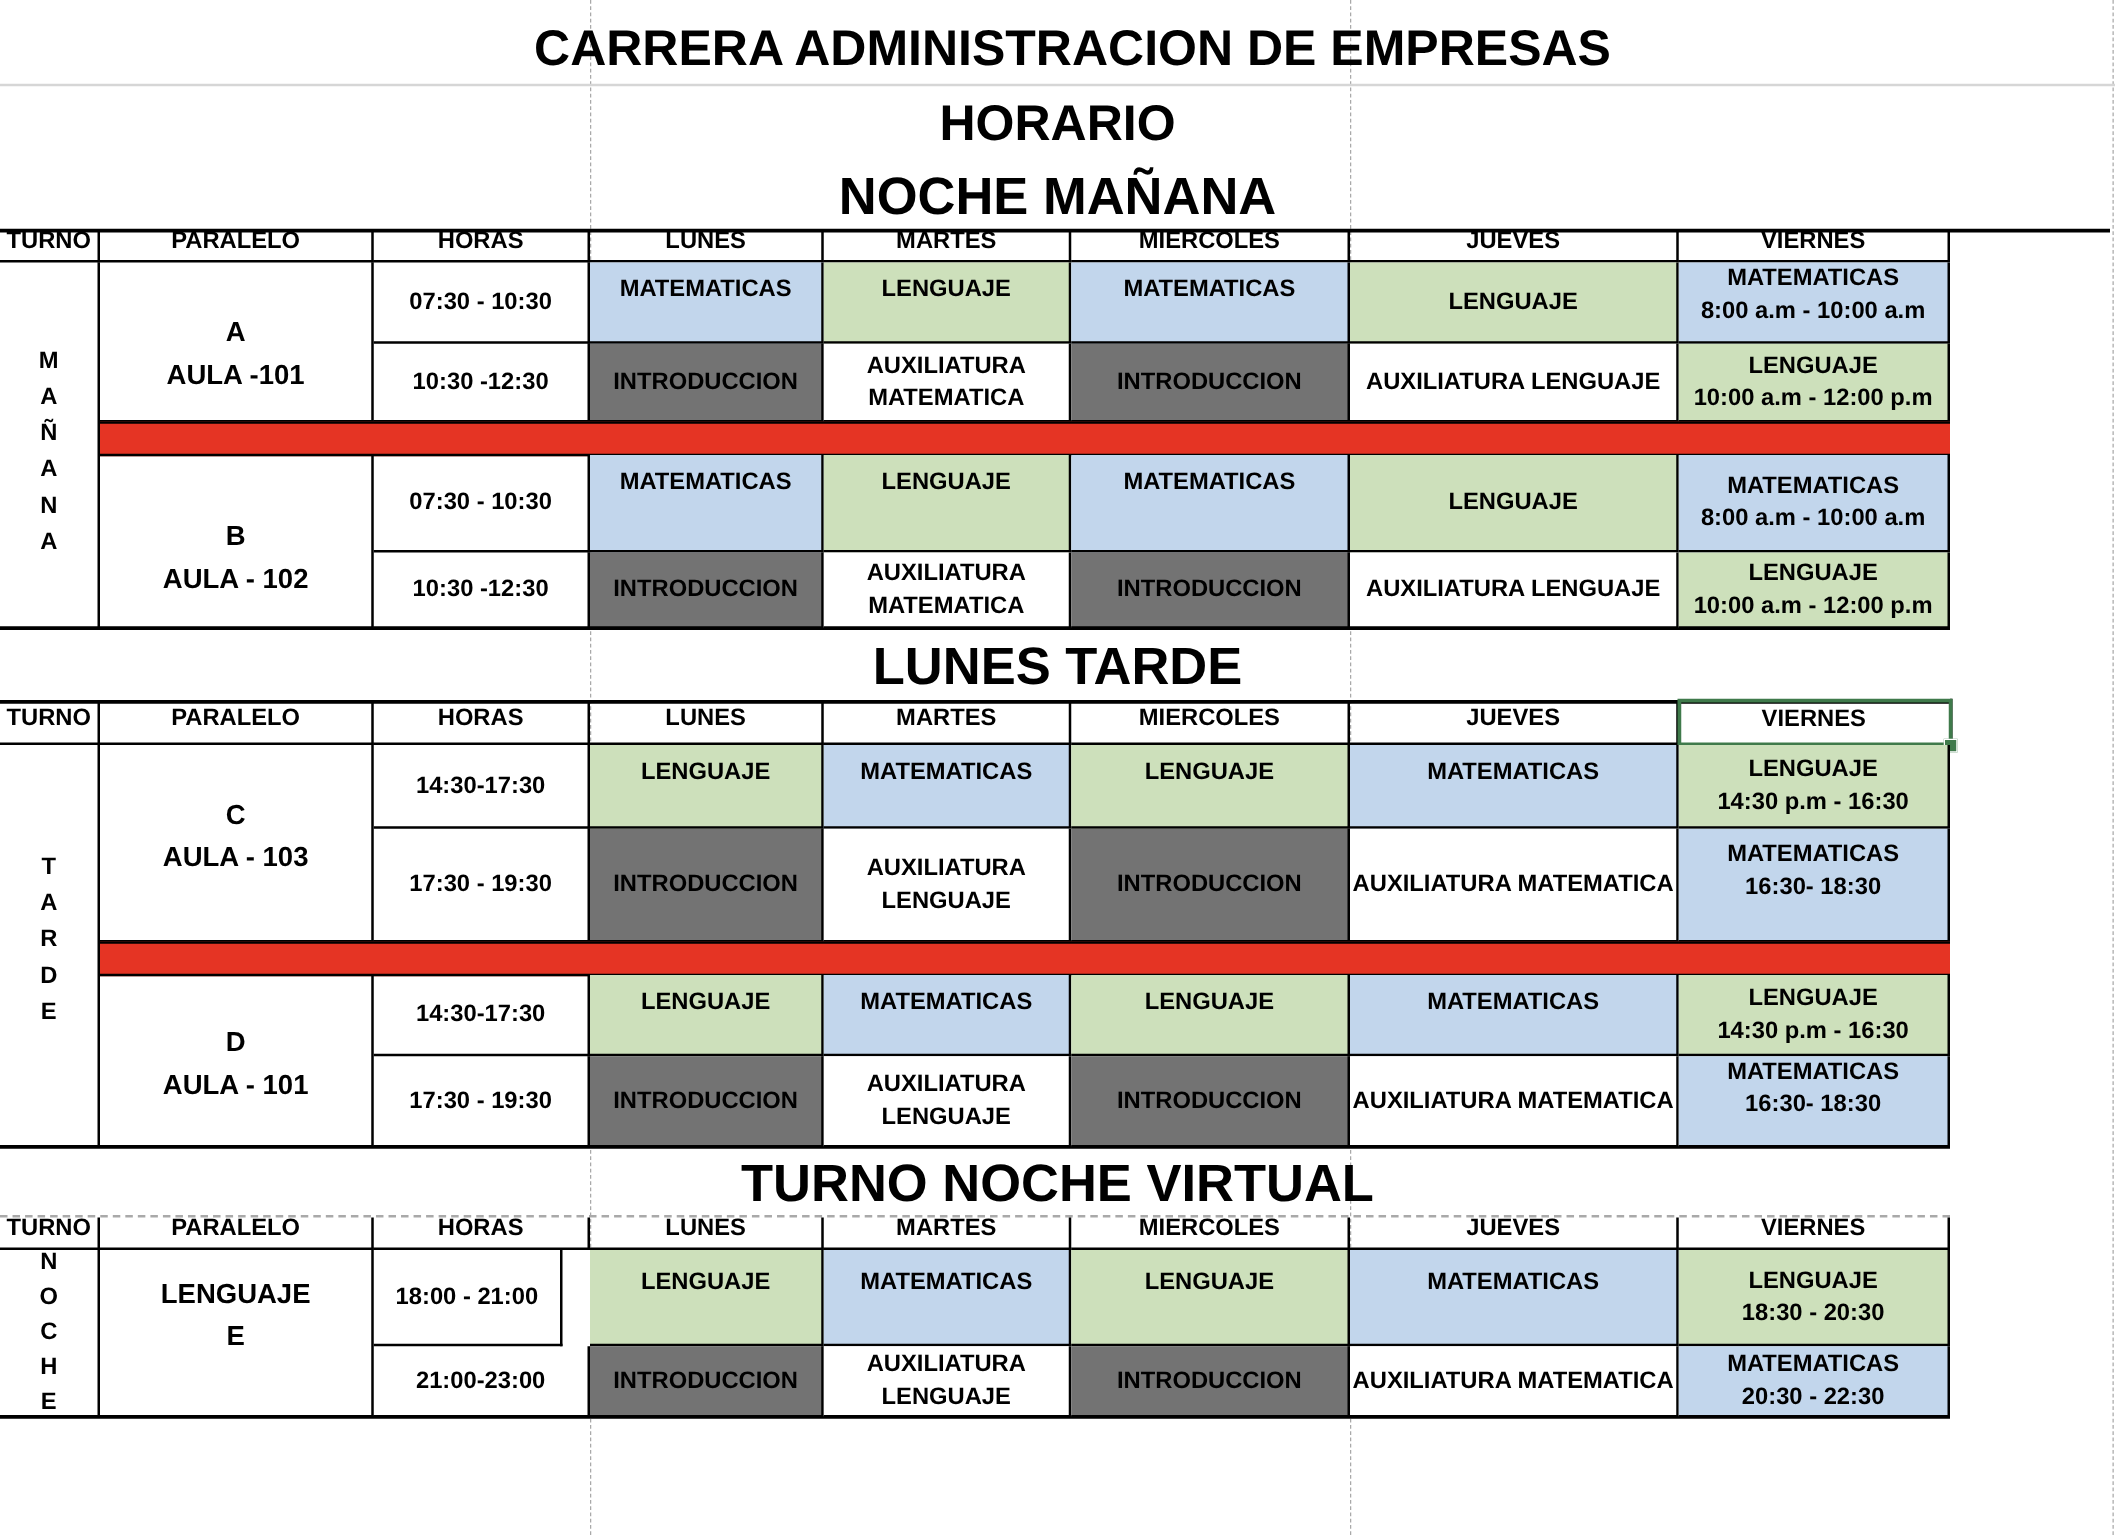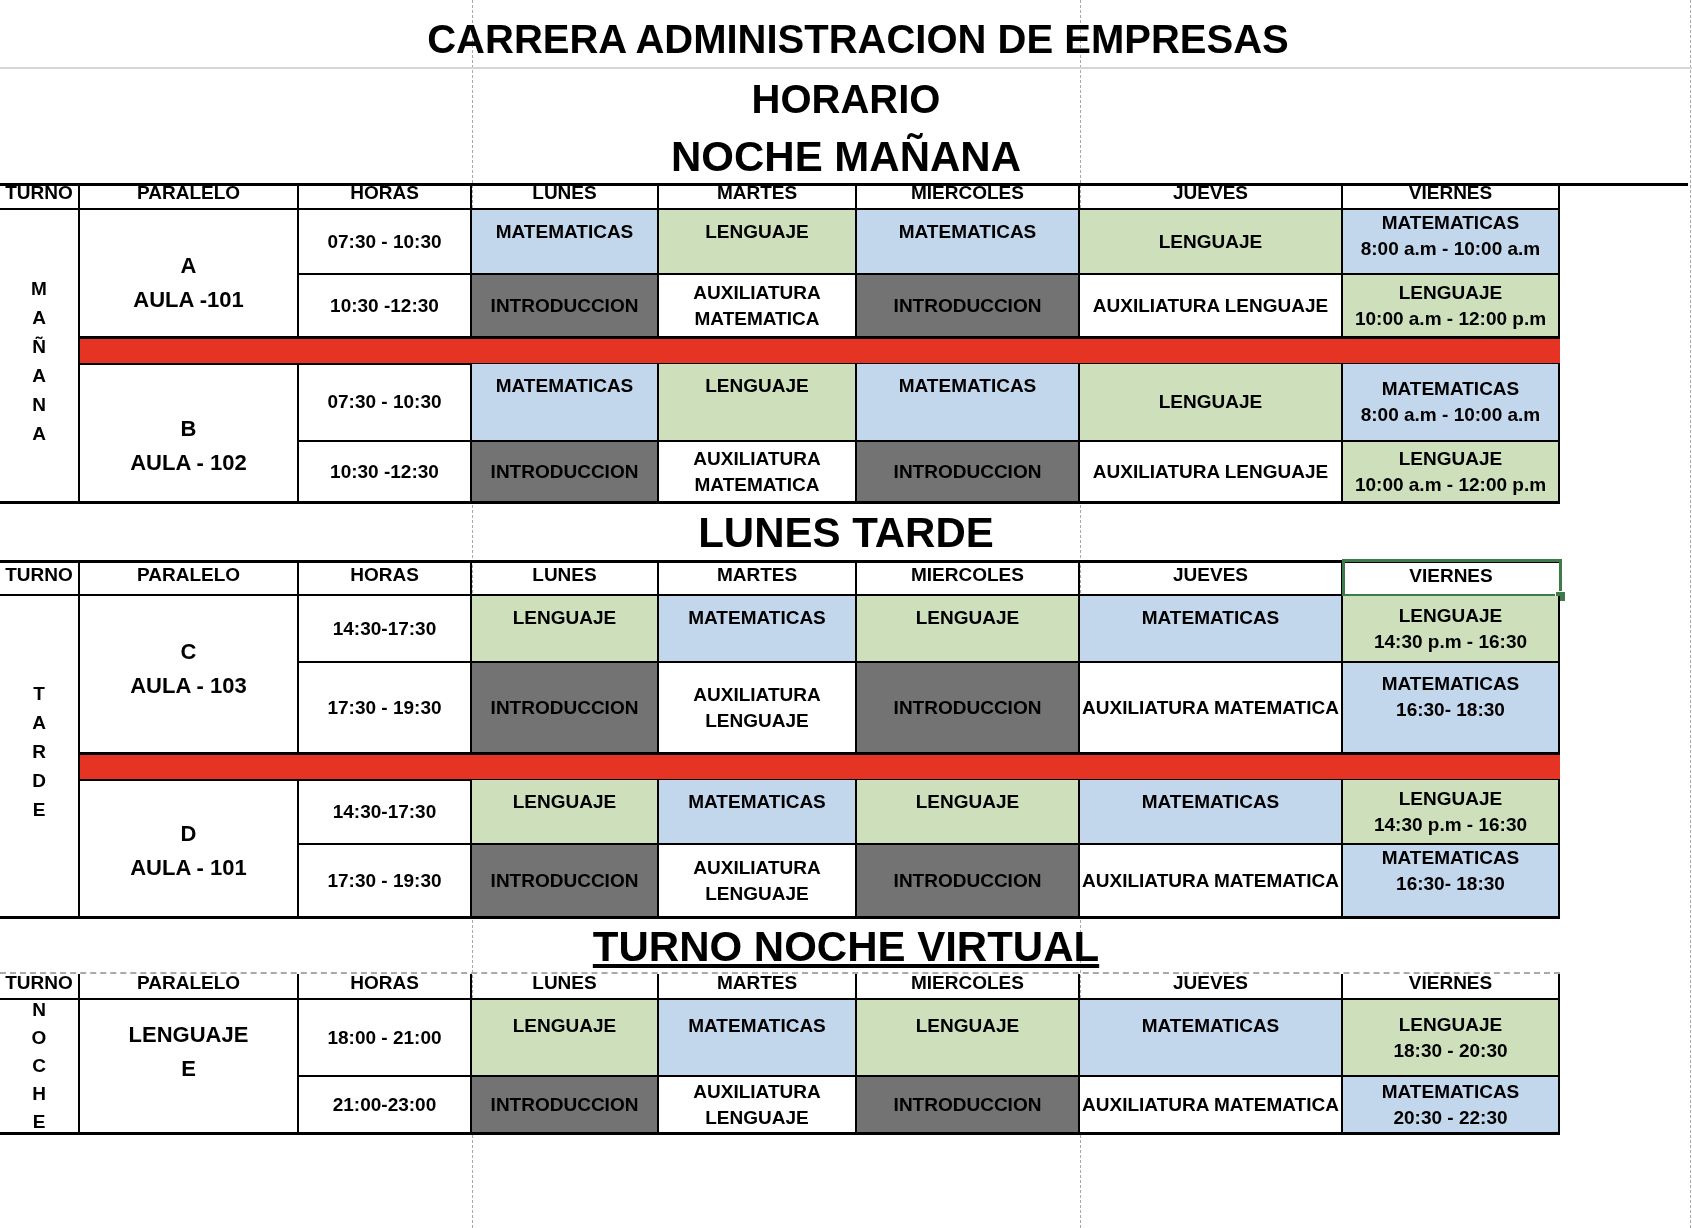--- a/index.html
+++ b/index.html
@@ -148,42 +148,42 @@
 
 <div class="cell" style="left:299px; top:845px; width:173px; height:73px;">17:30 - 19:30</div>
 <div class="cell orange" style="left:472px; top:845px; width:187px; height:73px;">INTRODUCCION</div>
 <div class="cell white" style="left:659px; top:845px; width:198px; height:73px; line-height:26px;">AUXILIATURA
 LENGUAJE</div>
 <div class="cell orange" style="left:857px; top:845px; width:223px; height:73px;">INTRODUCCION</div>
 <div class="cell white" style="left:1080px; top:845px; width:263px; height:73px;">AUXILIATURA MATEMATICA</div>
 <div class="cell blue" style="left:1343px; top:845px; width:217px; height:73px; line-height:26px; align-items:flex-start; padding-top:0;">MATEMATICAS
 16:30- 18:30</div>
 
-<div class="title" style="top:922px; font-size:42px; line-height:50px;text-decoration:underline;">TURNO NOCHE VIRTUAL</div>
+<div class="title" style="top:922px; font-size:42px; line-height:50px;">TURNO NOCHE VIRTUAL</div>
 <div class="hline" style="left:0; top:972px; width:1560px; height:1px; background:none; border-top:2px dashed #a9a9a9;"></div>
 <div>
   <div class="cell hdr" style="left:0; top:974px; width:80px; height:26px;">TURNO</div>
   <div class="cell hdr" style="left:80px; top:974px; width:219px; height:26px;">PARALELO</div>
   <div class="cell hdr" style="left:299px; top:974px; width:173px; height:26px;">HORAS</div>
   <div class="cell hdr" style="left:472px; top:974px; width:187px; height:26px;">LUNES</div>
   <div class="cell hdr" style="left:659px; top:974px; width:198px; height:26px;">MARTES</div>
   <div class="cell hdr" style="left:857px; top:974px; width:223px; height:26px;">MIERCOLES</div>
   <div class="cell hdr" style="left:1080px; top:974px; width:263px; height:26px;">JUEVES</div>
   <div class="cell hdr" style="left:1343px; top:974px; width:217px; height:26px;">VIERNES</div>
 </div>
 
 <div class="cell vert" style="left:0; top:1000px; width:80px; height:134px; line-height:28px;">N
 O
 C
 H
 E</div>
 
 <div class="cell para" style="left:80px; top:1000px; width:219px; height:134px; align-items:flex-start; padding-top:18px;">LENGUAJE
 E</div>
-<div class="cell" style="left:299px; top:1000px; width:173px; height:77px;">18:00 - 21:00</div>
+<div class="cell" style="left:299px; top:1000px; width:151px; height:77px;">18:00 - 21:00</div>
 <div class="cell top green" style="left:472px; top:1000px; width:187px; height:77px; padding-top:12px;">LENGUAJE</div>
 <div class="cell top blue" style="left:659px; top:1000px; width:198px; height:77px; padding-top:12px;">MATEMATICAS</div>
 <div class="cell top green" style="left:857px; top:1000px; width:223px; height:77px; padding-top:12px;">LENGUAJE</div>
 <div class="cell top blue" style="left:1080px; top:1000px; width:263px; height:77px; padding-top:12px;">MATEMATICAS</div>
 <div class="cell top green" style="left:1343px; top:1000px; width:217px; height:77px; line-height:26px; padding-top:12px;">LENGUAJE
 18:30 - 20:30</div>
 
 <div class="cell" style="left:299px; top:1077px; width:173px; height:57px;">21:00-23:00</div>
 <div class="cell orange" style="left:472px; top:1077px; width:187px; height:57px;">INTRODUCCION</div>
 <div class="cell white" style="left:659px; top:1077px; width:198px; height:57px; line-height:26px;">AUXILIATURA

